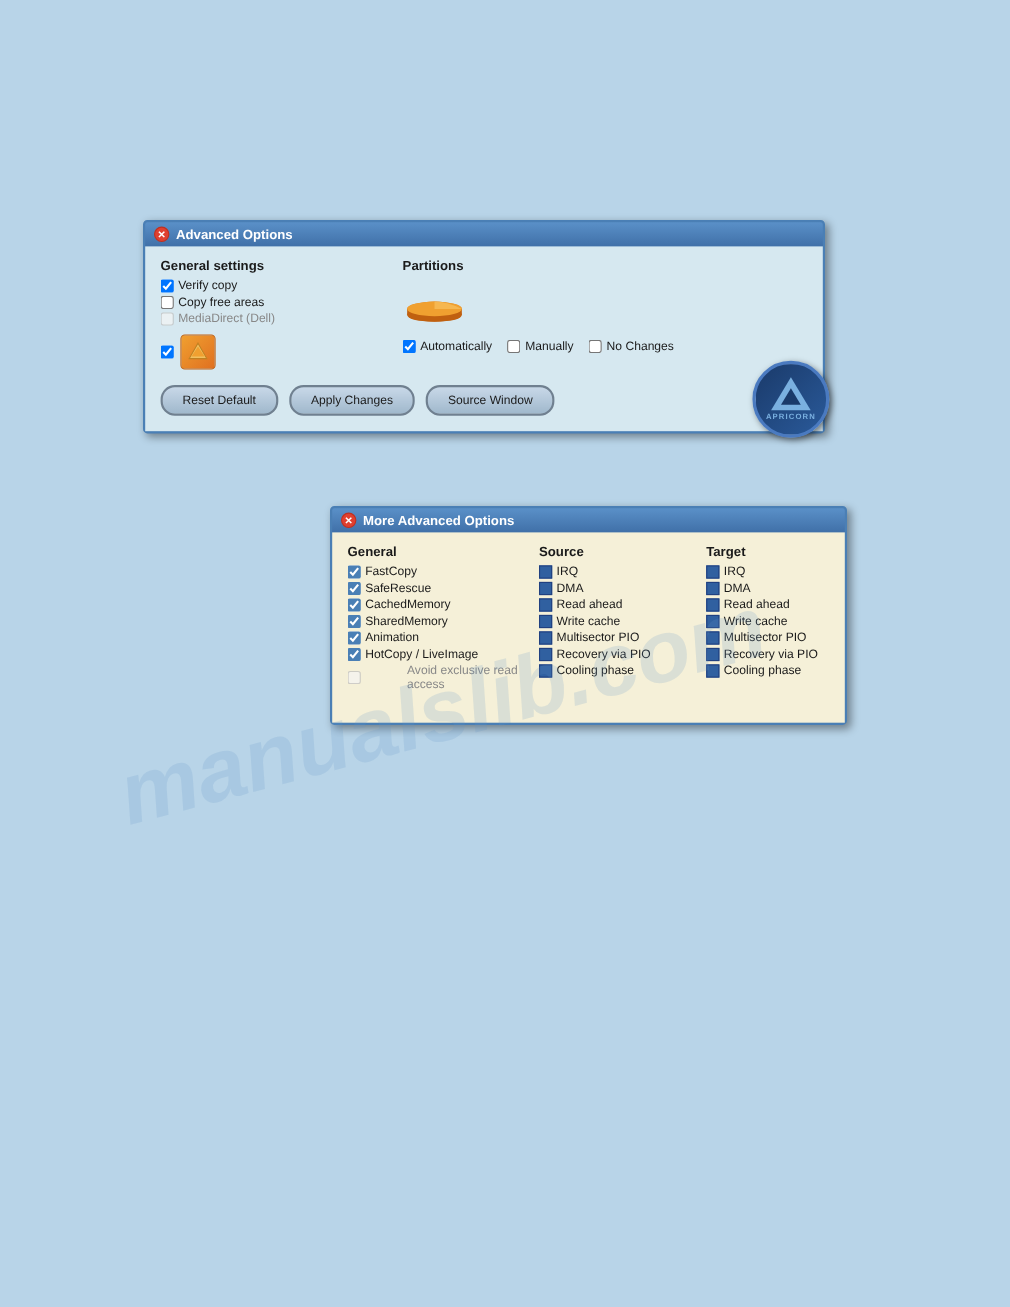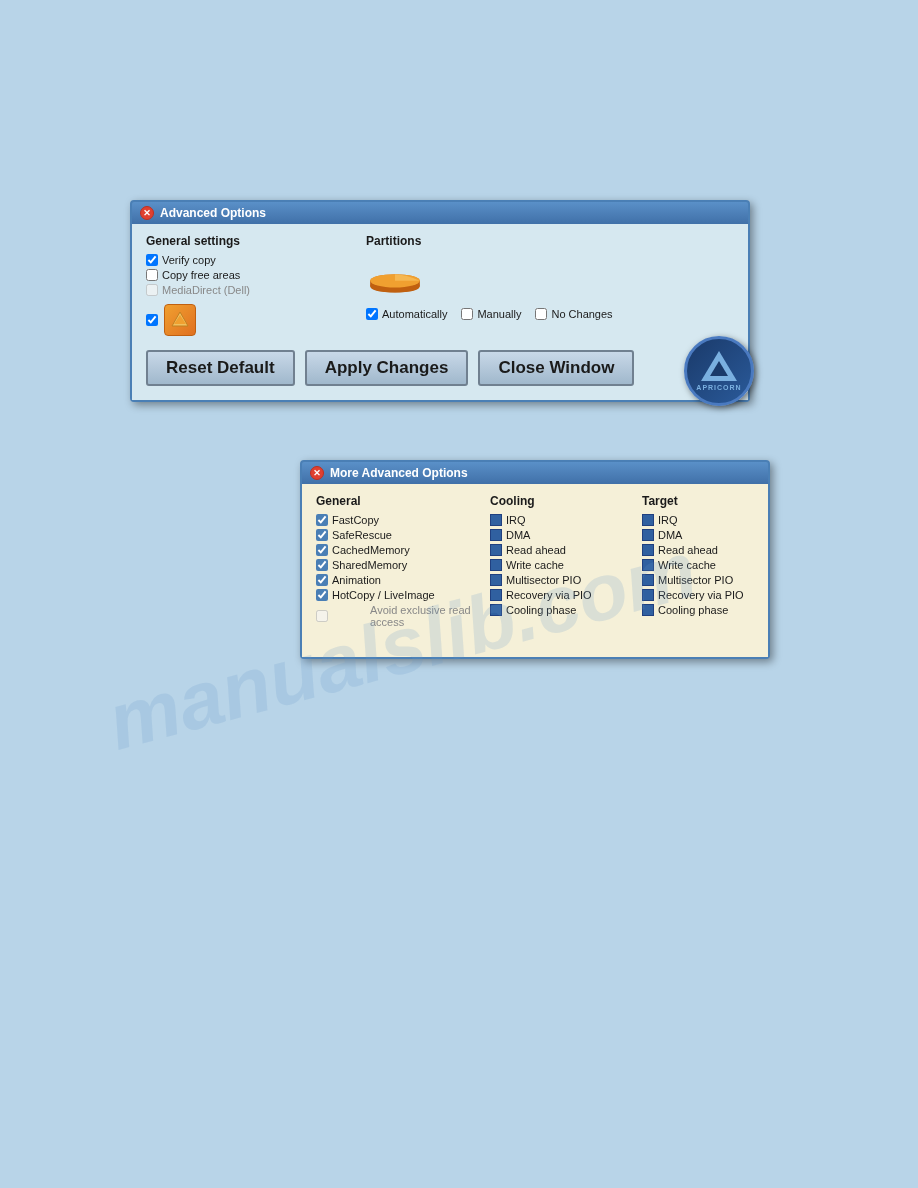--- a/index.html
+++ b/index.html
@@ -188,23 +188,23 @@
       display: flex;
       gap: 10px;
       align-items: center;
       margin-top: 10px;
     }
 
     .btn {
       padding: 6px 18px;
       background: linear-gradient(180deg, #c8d8e8 0%, #a0b8cc 100%);
       border: 2px solid #708090;
-      border-radius: 3px;
-      font-size: 17px;
-      font-weight: bold;
+      border-radius: 13px;
+      font-size: 11px;
+      font-weight: normal;
       color: #1a1a1a;
       cursor: pointer;
       white-space: nowrap;
     }
 
     
     .apricorn-logo {
       width: 70px;
       height: 70px;
       background: linear-gradient(135deg, #1a3a6a 0%, #2a5a9a 100%);
@@ -385,21 +385,21 @@
             <input type="checkbox" style="">
             <span>No Changes</span>
           </div>
         </div>
       </div>
     </div>
 
     <div class="buttons-row" style="position:relative;">
       <button class="btn">Reset Default</button>
       <button class="btn">Apply Changes</button>
-      <button class="btn">Close Window</button>
+      <button class="btn">Source Window</button>
 
       <div class="apricorn-logo">
         <div class="apricorn-triangle"></div>
         <div class="apricorn-text">APRICORN</div>
       </div>
     </div>
   </div>
 </div>
 
 <div class="more-advanced-window">
@@ -438,21 +438,21 @@
               <span>HotCopy / LiveImage</span>
             </div>
             <div class="more-checkbox-row disabled">
               <input type="checkbox" disabled="" style="accent-color: rgb(74, 127, 181);">
               <span>Avoid exclusive read access</span>
             </div>
           </div>
       </div>
 
       <div class="col-source">
-        <div class="col-header">Cooling</div>
+        <div class="col-header">Source</div>
         <div id="source-items-container">
             <div class="more-checkbox-row">
               <span class="blue-checkbox" style="width: 12px; height: 12px; background: rgb(48, 96, 160); border: 1px solid rgb(32, 64, 128); display: inline-block; flex-shrink: 0;"></span>
               <span>IRQ</span>
             </div>
             <div class="more-checkbox-row">
               <span class="blue-checkbox" style="width: 12px; height: 12px; background: rgb(48, 96, 160); border: 1px solid rgb(32, 64, 128); display: inline-block; flex-shrink: 0;"></span>
               <span>DMA</span>
             </div>
             <div class="more-checkbox-row">

